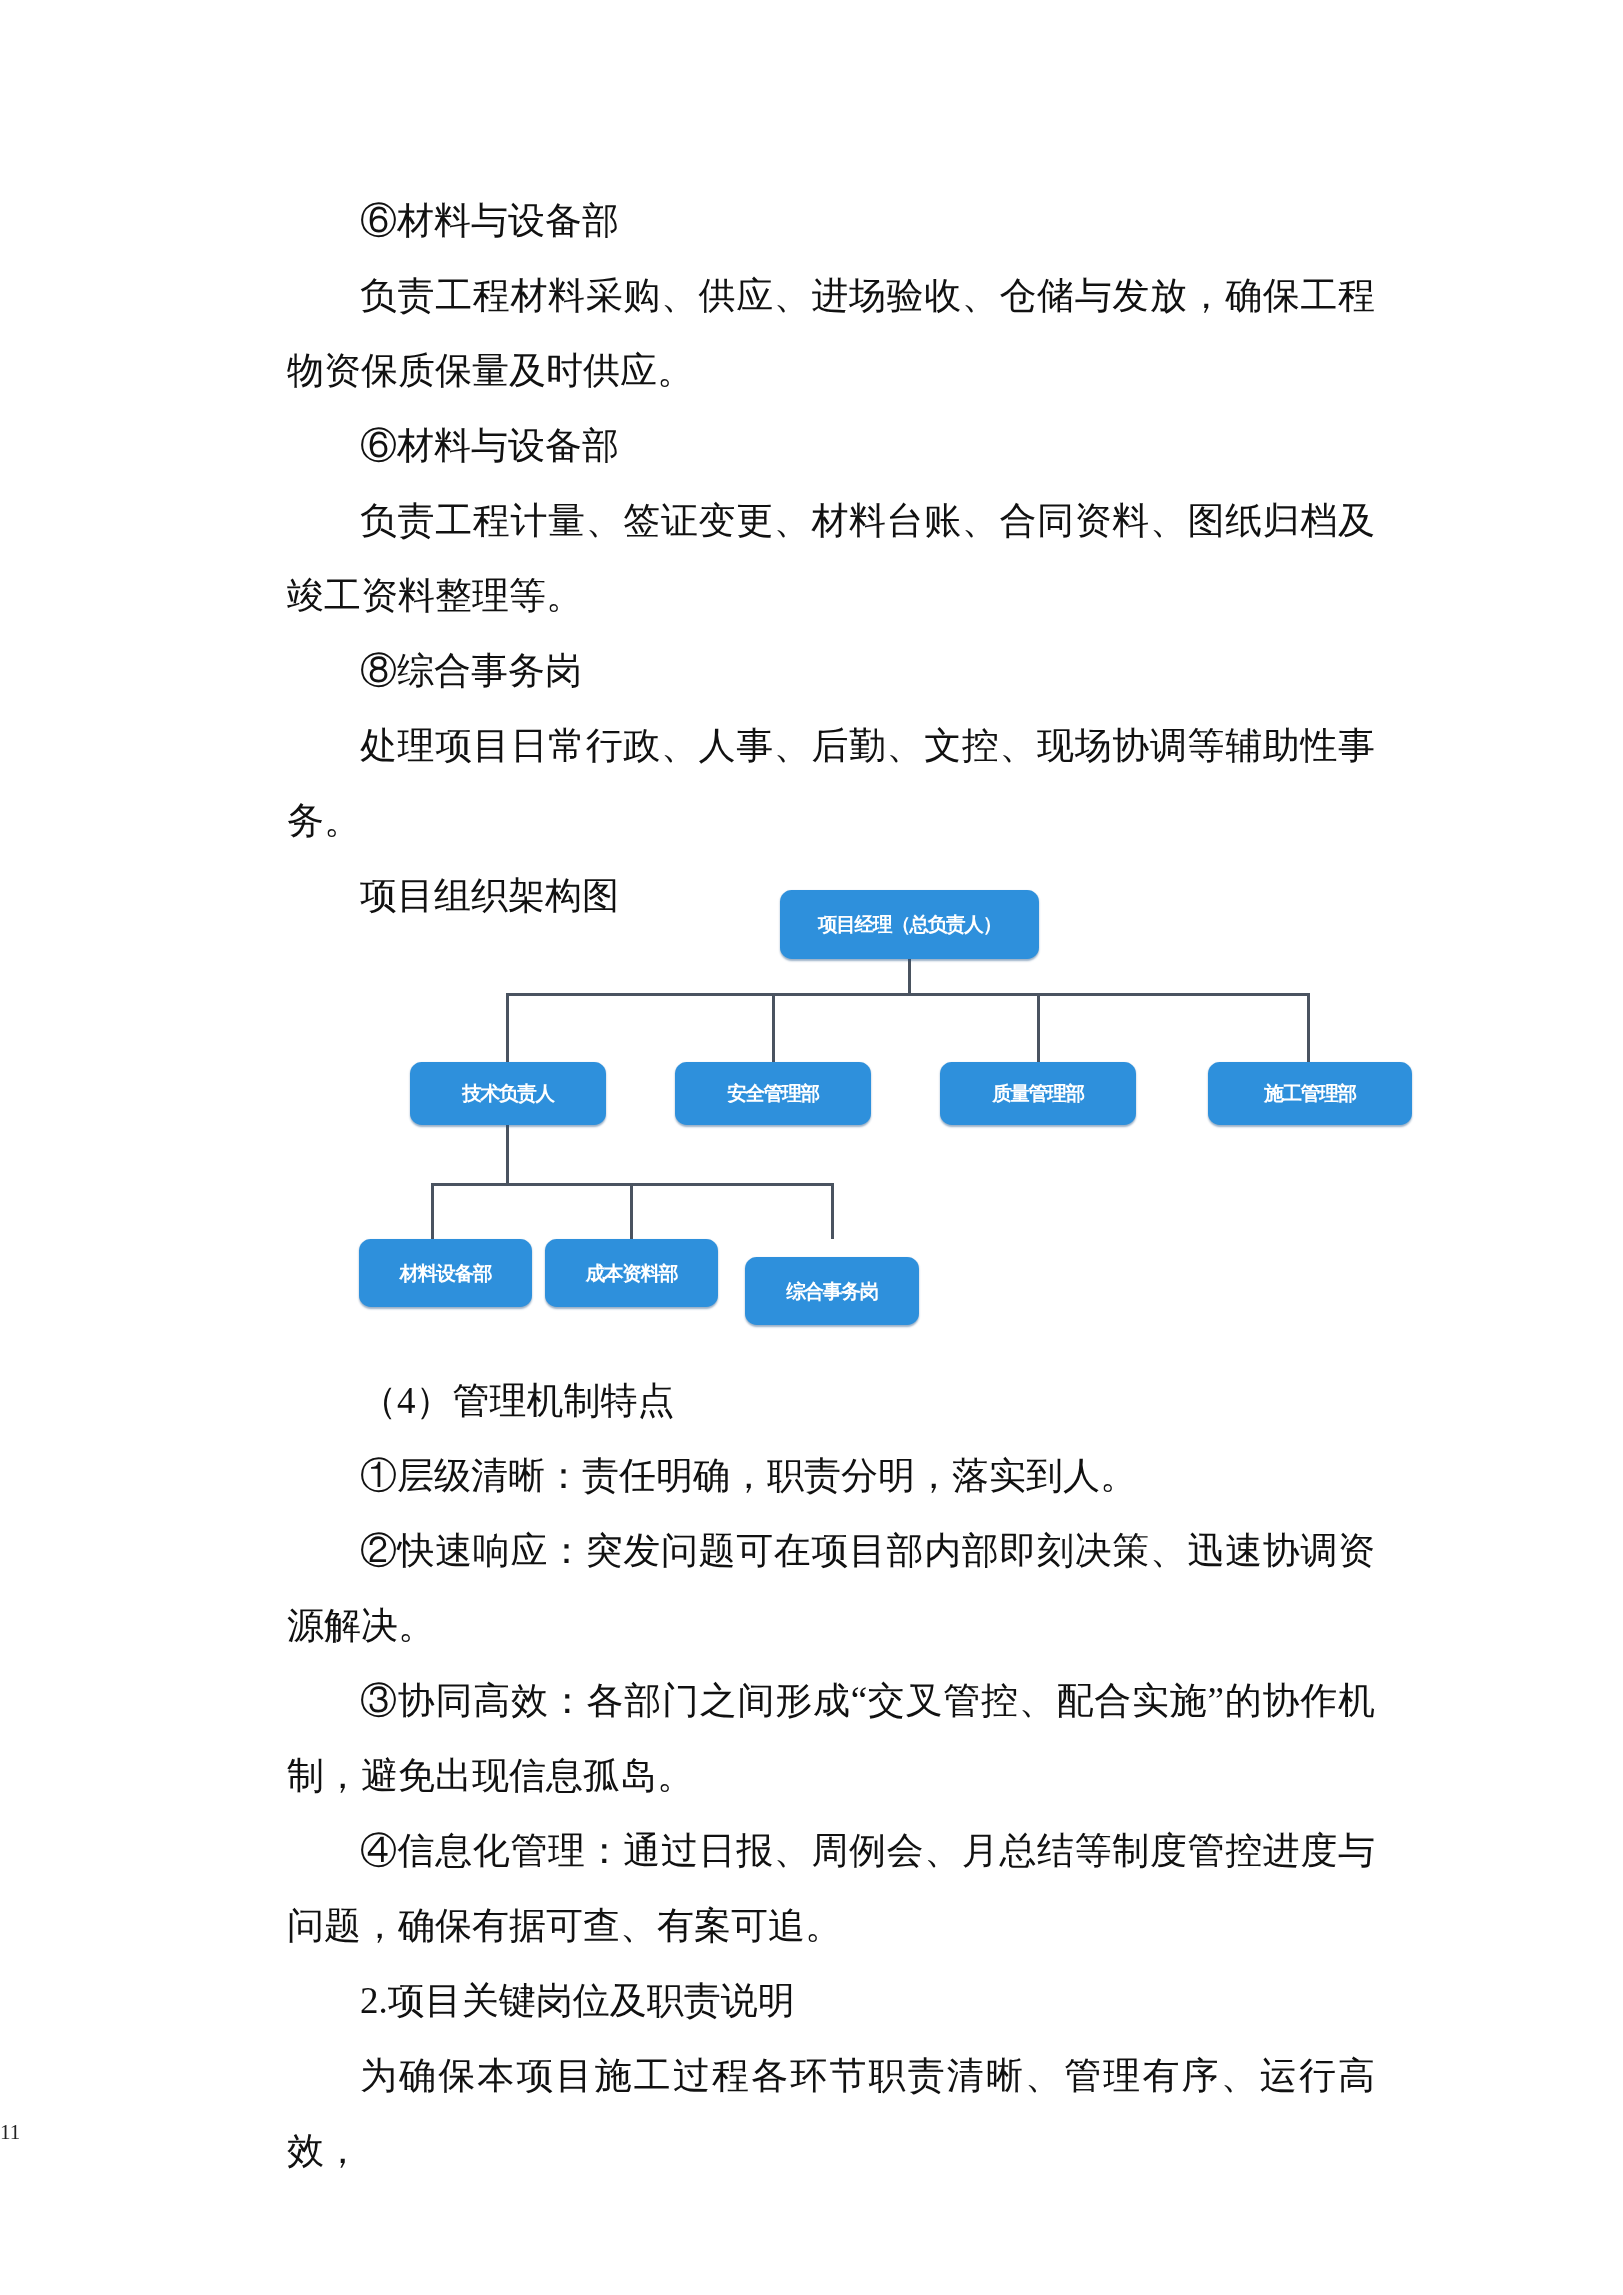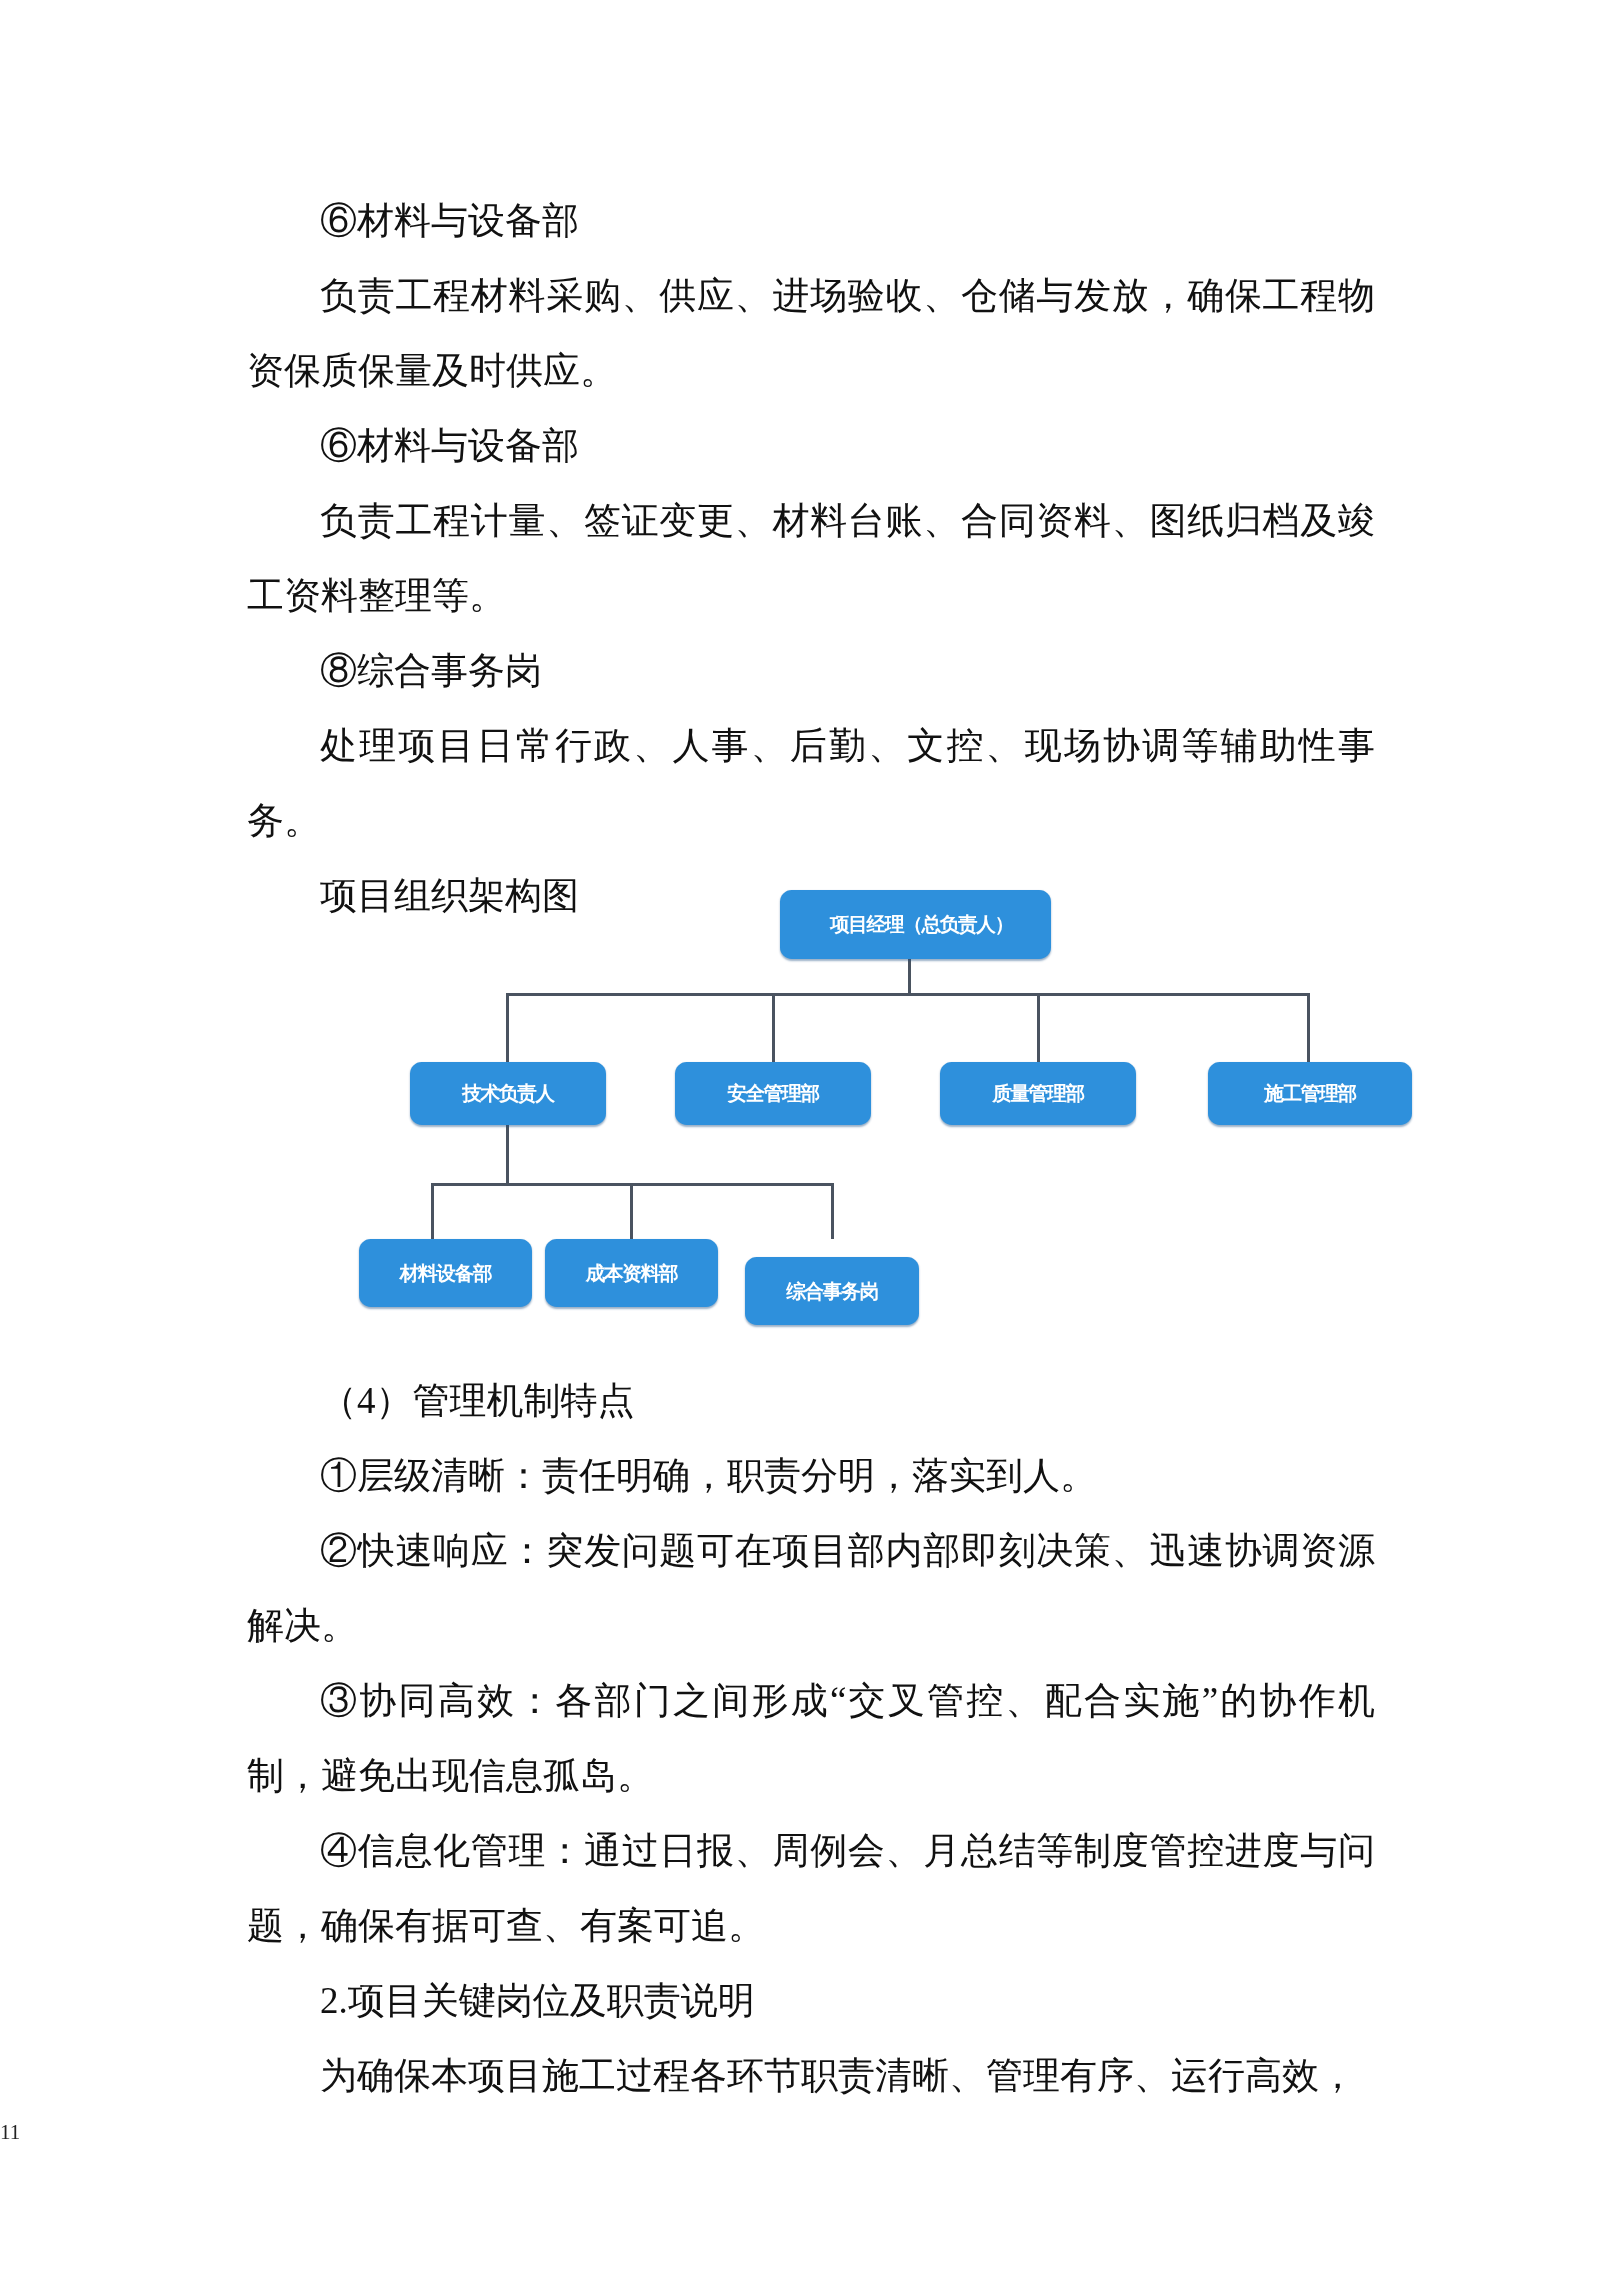--- a/index.html
+++ b/index.html
@@ -4,21 +4,21 @@
 <style>
   html, body { margin: 0; padding: 0; background: #ffffff; }
   body { width: 1623px; height: 2295px; position: relative; overflow: hidden; }
   .page { position: absolute; left: 0; top: 0; width: 1623px; height: 2295px; background: #fff; }
   .text-block {
     position: absolute; left: 247px; width: 1128px;
     font-family: "Liberation Serif", "DejaVu Serif", serif;
     font-size: 37px; color: #111; line-height: 75px;
   }
   .para { margin: 0; text-align: justify; text-align-last: left; }
-  .indent { text-indent: 73px; }
+  .indent { text-indent: 73px; margin-left: 40px; }
   .block-top { top: 183px; }
   .block-bottom { top: 1363px; }
   .chart {
     position: absolute; left: 0; top: 0; width: 1623px; height: 2295px; pointer-events: none;
   }
   .chart .node { pointer-events: auto; }
   .node {
     position: absolute; background: #2e90dc; border-radius: 11.8px;
     box-shadow: 0 1.3px 2px rgba(30,80,130,0.45);
     display: flex; align-items: center; justify-content: center;
@@ -53,21 +53,21 @@
     <div class="line" style="left:506px; top:993px; width:2.6px; height:69px;"></div>
     <div class="line" style="left:772px; top:993px; width:2.6px; height:69px;"></div>
     <div class="line" style="left:1037px; top:993px; width:2.6px; height:69px;"></div>
     <div class="line" style="left:1307px; top:993px; width:2.6px; height:69px;"></div>
     <div class="line" style="left:506px; top:1124px; width:2.6px; height:62px;"></div>
     <div class="line" style="left:431px; top:1183px; width:403px; height:2.6px;"></div>
     <div class="line" style="left:431px; top:1183px; width:2.6px; height:56px;"></div>
     <div class="line" style="left:630px; top:1183px; width:2.6px; height:56px;"></div>
     <div class="line" style="left:831px; top:1183px; width:2.6px; height:56px;"></div>
 
-    <div class="node" style="left:780px; top:890px; width:259px; height:69px;padding-left:12px;">项目经理（总负责人）</div>
+    <div class="node" style="left:780px; top:890px; width:259px; height:69px;">项目经理（总负责人）</div>
 
     <div class="node" style="left:410px; top:1062px; width:196px; height:63px;">技术负责人</div>
     <div class="node" style="left:675px; top:1062px; width:196px; height:63px;">安全管理部</div>
     <div class="node" style="left:940px; top:1062px; width:196px; height:63px;">质量管理部</div>
     <div class="node" style="left:1208px; top:1062px; width:204px; height:63px;">施工管理部</div>
 
     <div class="node" style="left:359px; top:1239px; width:173px; height:68px;">材料设备部</div>
     <div class="node" style="left:545px; top:1239px; width:173px; height:68px;">成本资料部</div>
     <div class="node" style="left:745px; top:1239px; width:174px; height:68px;margin-top:18px;">综合事务岗</div>
   </div>

